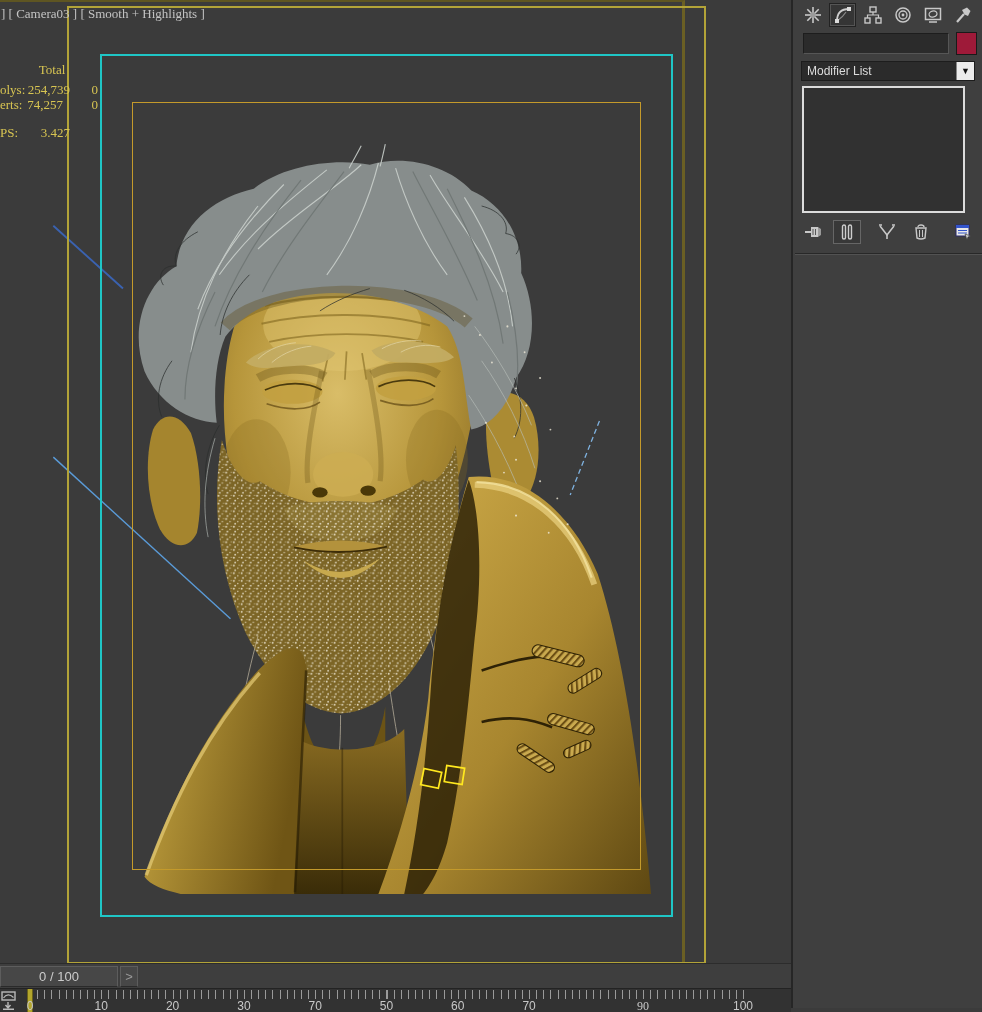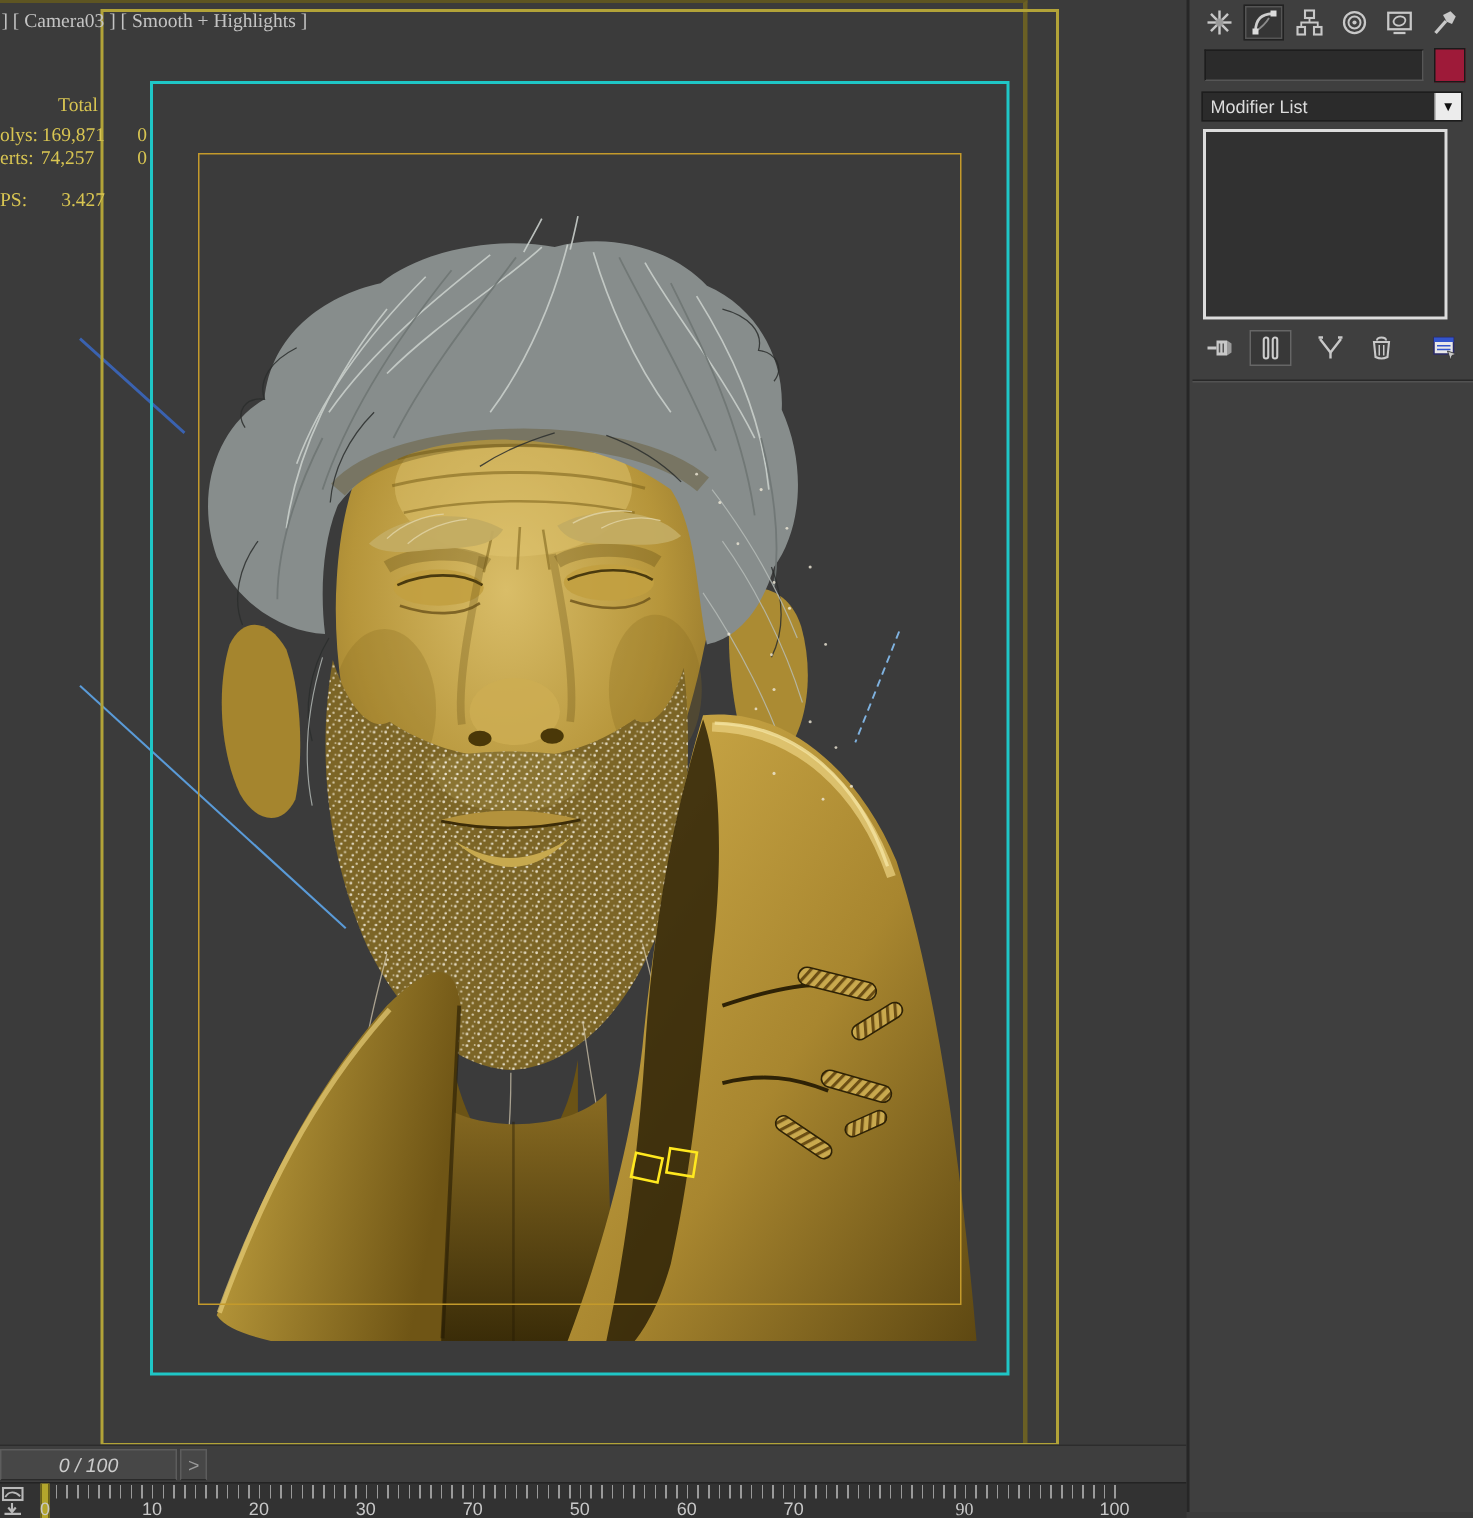--- a/index.html
+++ b/index.html
@@ -27,21 +27,21 @@
   .st-val1  { left:20px; top:54px; width:50px; text-align:right; }
   .st-sel1  { left:82px; top:54px; width:16px; text-align:right; }
   .st-lab2  { left:0;  top:69px; }
   .st-val2  { left:20px; top:69px; width:50px; text-align:center; }
   .st-sel2  { left:82px; top:69px; width:16px; text-align:right; }
   .st-fpsl  { left:0;  top:97px; }
   .st-fpsv  { left:20px; top:97px; width:50px; text-align:right; }
 
   
   #time-slider-row { position:absolute; left:0; top:963px; width:791px; height:25px;
-                     background:#3e3e3e; border-top:1px solid #2c2c2c;font-style:italic; }
+                     background:#3e3e3e; border-top:1px solid #2c2c2c; }
   #ts-handle { position:absolute; left:0; top:2px; width:118px; height:21px;
                background:#474747; border:1px solid #5d5d5d; border-bottom-color:#2a2a2a;
                color:#cccccc; font-size:13px; text-align:center; line-height:19px; }
   #ts-next { position:absolute; left:120px; top:2px; width:18px; height:21px;
              background:#474747; border:1px solid #5d5d5d; border-bottom-color:#2a2a2a;
              color:#9a9a9a; font-size:13px; text-align:center; line-height:19px; }
 
   
   #track-ruler { position:absolute; left:0; top:988px; width:791px; height:24px;
                  background:#323232; border-top:1px solid #232323; }
@@ -301,21 +301,21 @@
   </svg>
 
   <div id="sf-outer" class="safe-frame"></div>
   <div id="sf-action" class="safe-frame"></div>
   <div id="sf-title" class="safe-frame"></div>
 
   <div id="vp-label">] [ Camera03 ] [ Smooth + Highlights ]</div>
   <div id="stats">
     <span class="st-head">Total</span>
     <span class="st-lab1">olys:</span>
-    <span class="st-val1">169,871</span>
+    <span class="st-val1">254,739</span>
     <span class="st-sel1">0</span>
     <span class="st-lab2">erts:</span>
     <span class="st-val2">74,257</span>
     <span class="st-sel2">0</span>
     <span class="st-fpsl">PS:</span>
     <span class="st-fpsv">3.427</span>
   </div>
 </div>
 
 <div id="time-slider-row">

